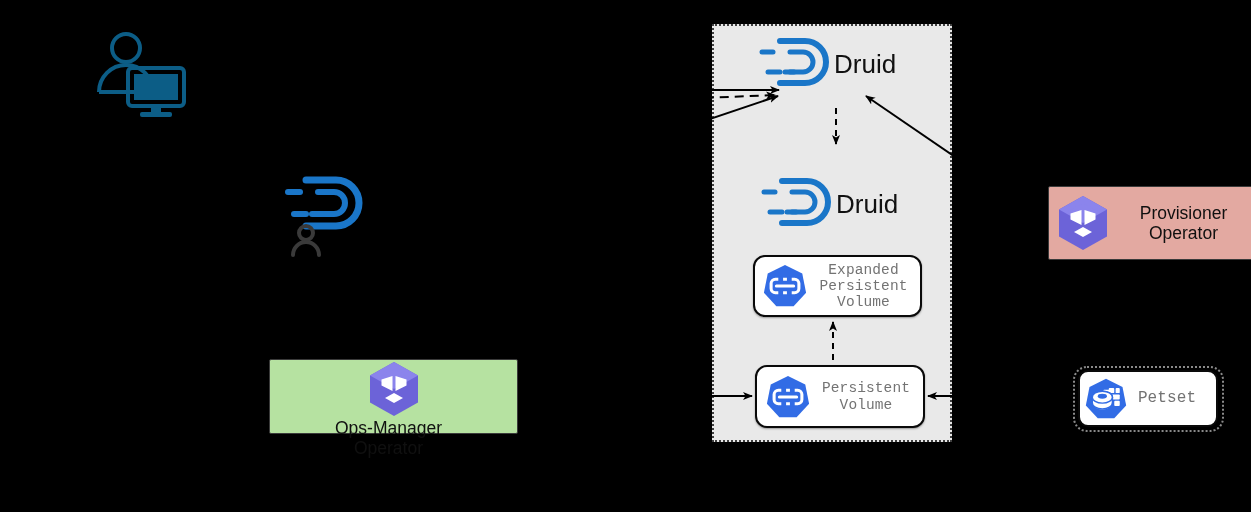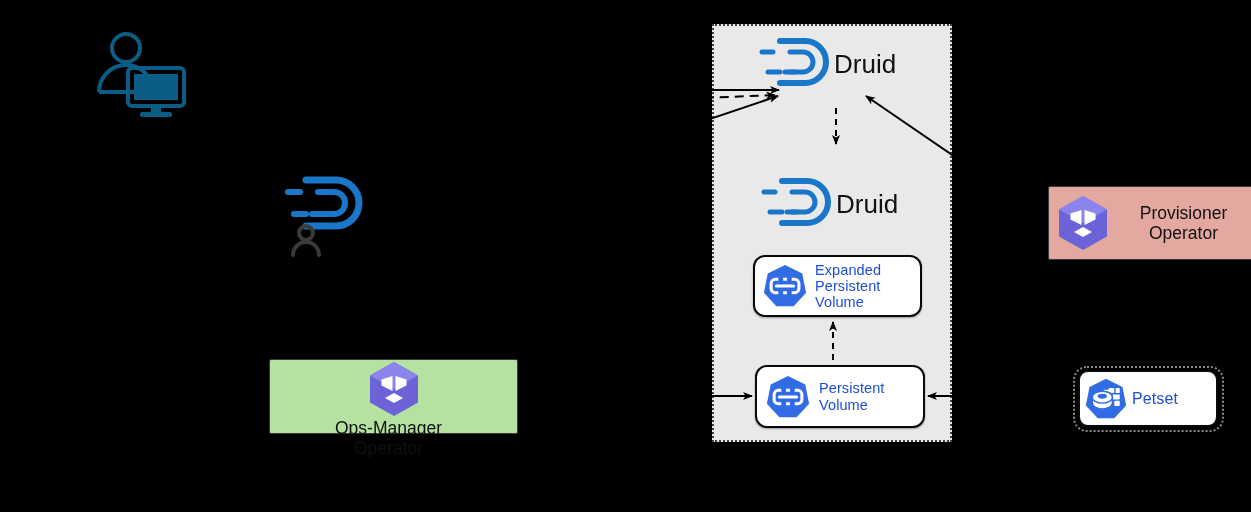--- a/index.html
+++ b/index.html
@@ -23,24 +23,25 @@
   
   .node{
     box-sizing:border-box;
     display:flex;align-items:center;
     border:2px solid #0a0a0a;
     background:#ffffff;
     border-radius:12px;
     box-shadow:0 1px 2px rgba(0,0,0,.35);
   }
   .node .label{
-    flex:1;text-align:left;
-    color:#1d4ed8;
+    flex:1;text-align:center;
+    color:#737373;
     line-height:1.12;
     letter-spacing:.1px;
+    font-family:Liberation Mono, monospace;
   }
   .node .ic{flex:0 0 auto;display:flex;align-items:center;justify-content:center;}
 
   
   .opbox{
     box-sizing:border-box;
     display:flex;align-items:center;
     border:1px solid #3a3a3a;
     border-radius:2px;
     box-shadow:0 1px 2px rgba(0,0,0,.4);

